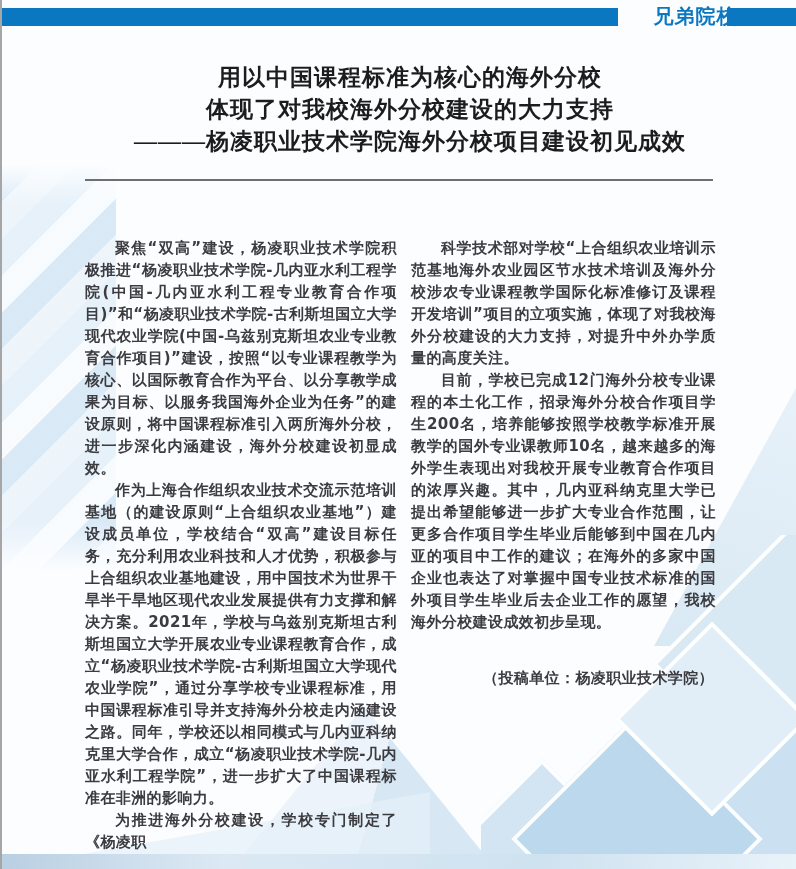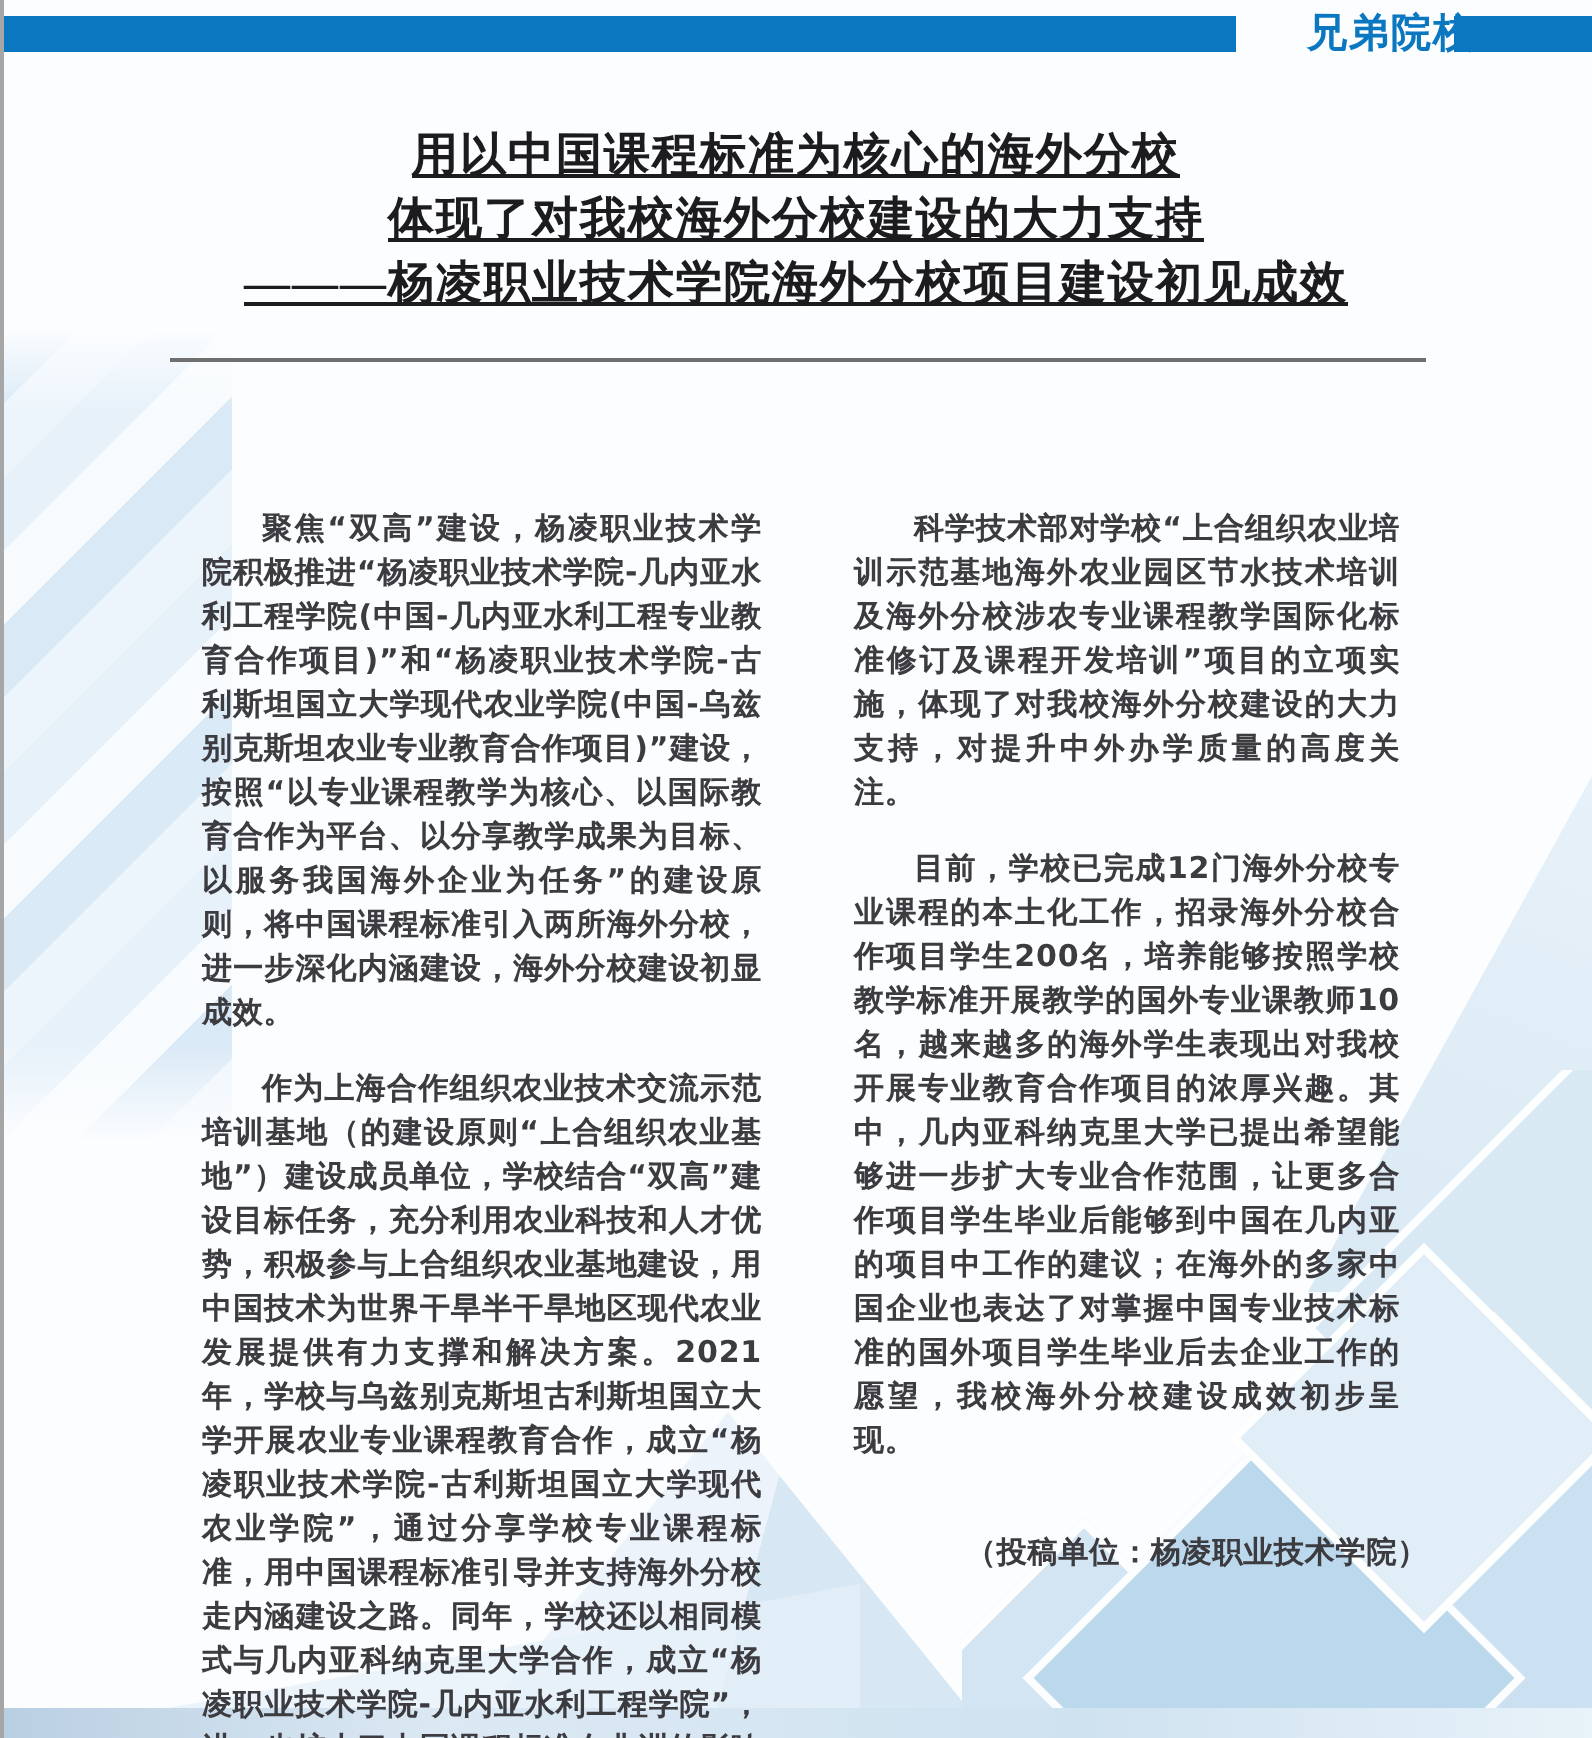--- a/index.html
+++ b/index.html
@@ -57,37 +57,37 @@
   #header-bar-left{position:absolute;left:2px;top:8px;width:616px;height:18px;background:#0b77c0;z-index:2;}
   #header-bar-right{position:absolute;left:727px;top:8px;width:69px;height:18px;background:#0b77c0;z-index:2;}
   #section-tag{
     position:absolute;left:641px;top:3px;width:109px;height:27px;z-index:2;
     color:#0b77c0;font-size:20px;font-weight:bold;line-height:27px;text-align:center;
     letter-spacing:1px;
   }
 
   
   #article-title{
-    position:absolute;left:40px;top:62px;width:716px;z-index:2;
+    position:absolute;left:52px;top:62px;width:716px;z-index:2;
     text-align:center;color:#1c1c1e;
     font-family:"Liberation Serif","DejaVu Serif",serif;
-    font-weight:bold;font-size:23px;line-height:32px;letter-spacing:1px;text-decoration:underline;
+    font-weight:bold;font-size:23px;line-height:32px;letter-spacing:1px;
   }
   #title-divider{position:absolute;left:85px;top:179px;width:628px;height:2px;background:#6f6f6f;z-index:2;}
 
   
   #article-columns{
     position:absolute;left:85px;top:237px;width:631px;z-index:2;
     display:flex;gap:14px;
     color:#3b3b40;font-size:15px;line-height:22px;letter-spacing:.4px;
     font-weight:600;
   }
   #column-left{width:312px;}
   #column-right{width:305px;}
-  .para{margin:16px;text-align:justify;}
+  .para{margin:0;text-align:justify;}
   .para.indent{text-indent:2em;}
   #attribution{
     margin-top:34px;text-align:right;padding-right:2px;
     font-weight:600;
   }
 </style>
 </head>
 <body>
 
 <div id="page">

